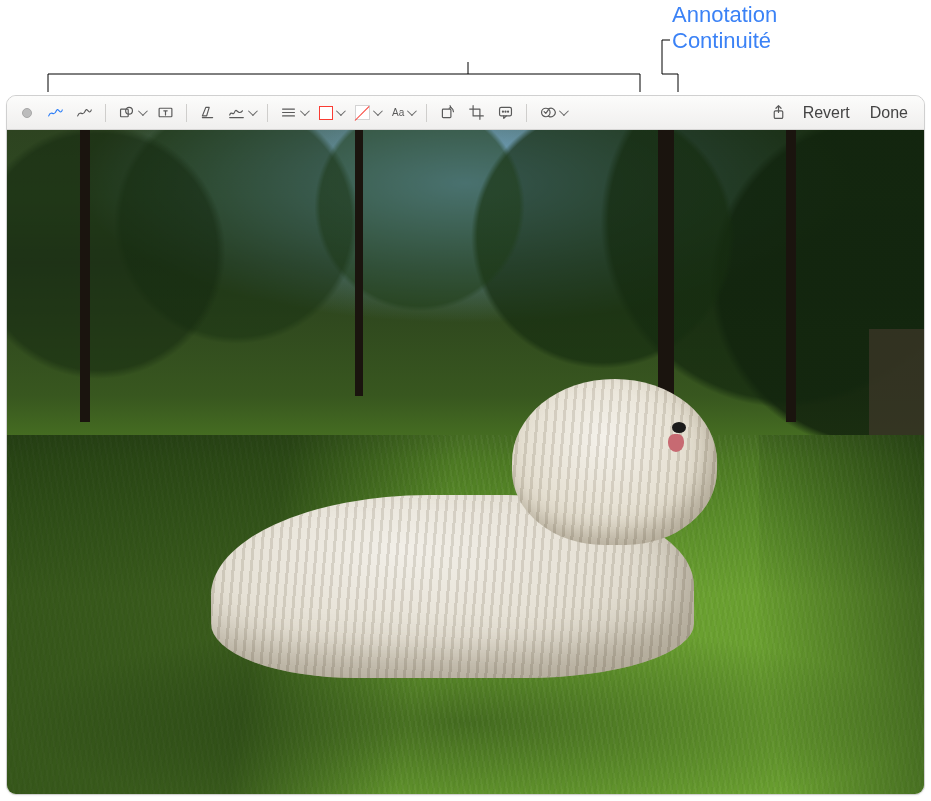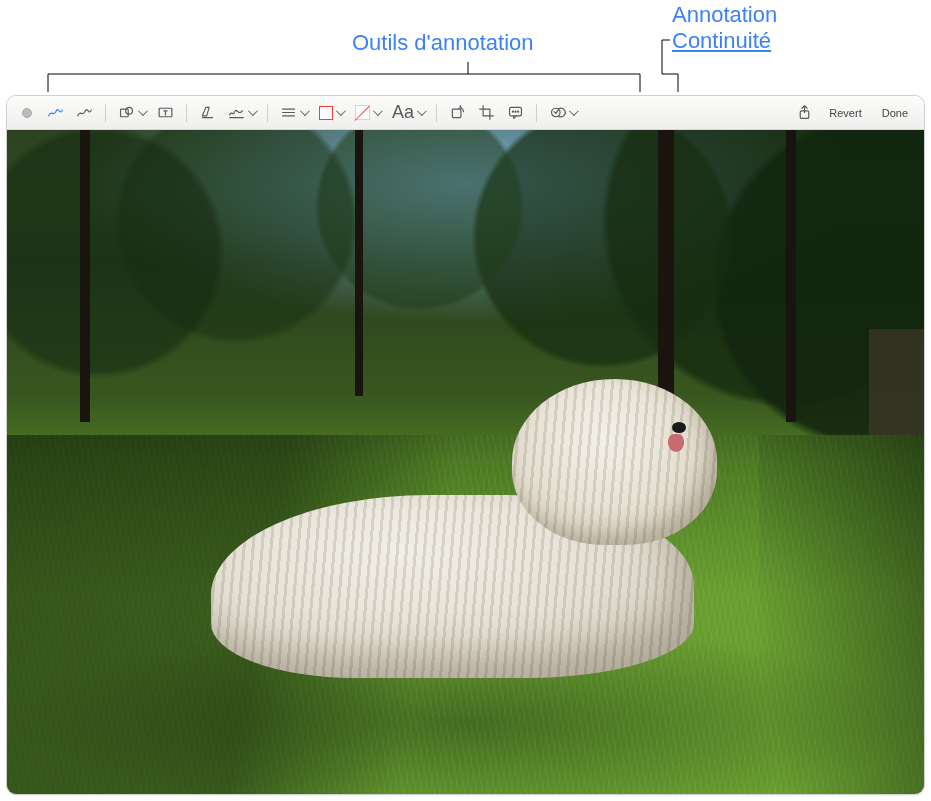--- a/index.html
+++ b/index.html
@@ -92,21 +92,21 @@
   .stroke-sq {
     width:15px; height:15px; position:relative; border:1px solid #d4d4d4;
     background:#fff;
   }
   .stroke-sq::after{
     content:""; position:absolute; left:-1px; top:14px; width:20px; height:0;
     border-top:1.4px solid #fa3c33; transform: rotate(-45deg); transform-origin:left;
   }
   .txt-btn {
     padding: 0 8px;
-    font-size: 11px;
+    font-size: 16px;
     color: #444;
   }
   .content {
     position: absolute;
     top: 34px; left:0; right:0; bottom:0;
     overflow: hidden;
   }
   
   .photo {
     position:absolute; inset:0;
@@ -180,23 +180,22 @@
   }
   .building{
     position:absolute; right:0; top:30%; width:6%; height:16%;
     background:#4a3c32; opacity:0.55;
   }
 </style>
 </head>
 <body>
 
 <div class="callout-area">
-  <div class="callout-text" style="left:352px; top:30px;">Outils d'annotation</div>
   <div class="callout-text" style="left:672px; top:2px;">Annotation</div>
-  <div class="callout-text" style="left:672px; top:28px;text-decoration:underline;">Continuité</div>
+  <div class="callout-text" style="left:672px; top:28px;">Continuité</div>
   <svg width="931" height="100" style="position:absolute;top:0;left:0;">
 
     <path class="callout-line" d="M 468 62 L 468 74 L 48 74 L 48 92"></path>
     <path class="callout-line" d="M 468 74 L 640 74 L 640 92"></path>
 
     <path class="callout-line" d="M 670 40 L 662 40 L 662 74 L 678 74 L 678 92"></path>
   </svg>
 </div>
 
 <div class="window">
@@ -268,21 +267,21 @@
       <span class="fill-sq"></span>
       <span class="chev"></span>
     </div>
 
     <div class="tb-btn">
       <span class="stroke-sq"></span>
       <span class="chev"></span>
     </div>
 
     <div class="tb-btn">
-      <span style="font-size:18px;color:#5a5a5a;">Aa</span>
+      <span style="font-size:10px;color:#5a5a5a;">Aa</span>
       <span class="chev"></span>
     </div>
 
     <div class="sep"></div>
 
     <div class="tb-btn">
       <svg class="ic" viewBox="0 0 20 20">
         <rect x="4" y="6" width="10" height="10" rx="1"></rect>
         <path d="M14 4 A6 6 0 0 1 17 9"></path>
         <path d="M13 2 L14 4 L12 5"></path>

